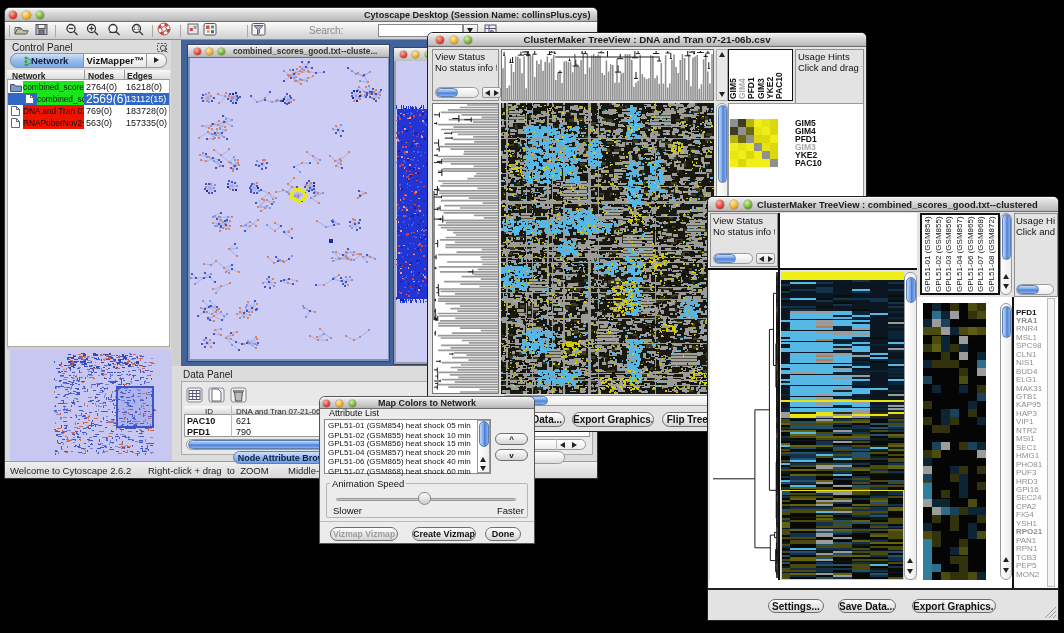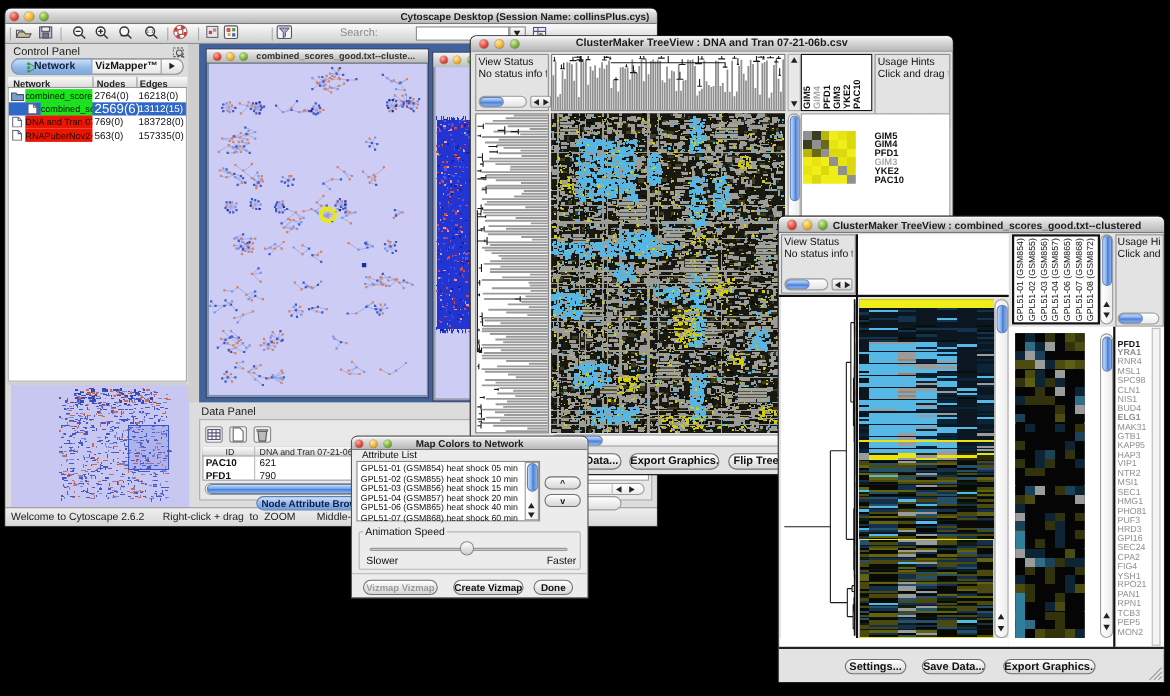--- a/index.html
+++ b/index.html
@@ -373,39 +373,39 @@
 <div class="abs tri-d" style="left:1003px;top:568px"></div>
 <div class="abs" style="left:1012px;top:297px;width:2px;height:291px;background:#111"></div>
 <div class="abs" style="left:1016px;top:307.5px;font-size:8px;font-weight:bold;color:#111">PFD1</div>
 <div class="abs" style="left:1016px;top:315.9px;font-size:8px;font-weight:bold;color:#8f8f8f">YRA1</div>
 <div class="abs" style="left:1016px;top:324.4px;font-size:8px;font-weight:normal;color:#8f8f8f">RNR4</div>
 <div class="abs" style="left:1016px;top:332.9px;font-size:8px;font-weight:normal;color:#8f8f8f">MSL1</div>
 <div class="abs" style="left:1016px;top:341.3px;font-size:8px;font-weight:normal;color:#8f8f8f">SPC98</div>
 <div class="abs" style="left:1016px;top:349.8px;font-size:8px;font-weight:normal;color:#8f8f8f">CLN1</div>
 <div class="abs" style="left:1016px;top:358.2px;font-size:8px;font-weight:normal;color:#8f8f8f">NIS1</div>
 <div class="abs" style="left:1016px;top:366.6px;font-size:8px;font-weight:normal;color:#8f8f8f">BUD4</div>
-<div class="abs" style="left:1016px;top:375.1px;font-size:8px;font-weight:bold;color:#8f8f8f">ELG1</div>
+<div class="abs" style="left:1016px;top:375.1px;font-size:8px;font-weight:normal;color:#8f8f8f">ELG1</div>
 <div class="abs" style="left:1016px;top:383.6px;font-size:8px;font-weight:normal;color:#8f8f8f">MAK31</div>
 <div class="abs" style="left:1016px;top:392.0px;font-size:8px;font-weight:normal;color:#8f8f8f">GTB1</div>
 <div class="abs" style="left:1016px;top:400.4px;font-size:8px;font-weight:normal;color:#8f8f8f">KAP95</div>
 <div class="abs" style="left:1016px;top:408.9px;font-size:8px;font-weight:normal;color:#8f8f8f">HAP3</div>
 <div class="abs" style="left:1016px;top:417.4px;font-size:8px;font-weight:normal;color:#8f8f8f">VIP1</div>
 <div class="abs" style="left:1016px;top:425.8px;font-size:8px;font-weight:normal;color:#8f8f8f">NTR2</div>
 <div class="abs" style="left:1016px;top:434.2px;font-size:8px;font-weight:normal;color:#8f8f8f">MSI1</div>
 <div class="abs" style="left:1016px;top:442.7px;font-size:8px;font-weight:normal;color:#8f8f8f">SEC1</div>
 <div class="abs" style="left:1016px;top:451.1px;font-size:8px;font-weight:normal;color:#8f8f8f">HMG1</div>
 <div class="abs" style="left:1016px;top:459.6px;font-size:8px;font-weight:normal;color:#8f8f8f">PHO81</div>
 <div class="abs" style="left:1016px;top:468.0px;font-size:8px;font-weight:normal;color:#8f8f8f">PUF3</div>
 <div class="abs" style="left:1016px;top:476.5px;font-size:8px;font-weight:normal;color:#8f8f8f">HRD3</div>
 <div class="abs" style="left:1016px;top:484.9px;font-size:8px;font-weight:normal;color:#8f8f8f">GPI16</div>
 <div class="abs" style="left:1016px;top:493.4px;font-size:8px;font-weight:normal;color:#8f8f8f">SEC24</div>
 <div class="abs" style="left:1016px;top:501.9px;font-size:8px;font-weight:normal;color:#8f8f8f">CPA2</div>
 <div class="abs" style="left:1016px;top:510.3px;font-size:8px;font-weight:normal;color:#8f8f8f">FIG4</div>
 <div class="abs" style="left:1016px;top:518.8px;font-size:8px;font-weight:normal;color:#8f8f8f">YSH1</div>
-<div class="abs" style="left:1016px;top:527.2px;font-size:8px;font-weight:normal;color:#8f8f8f">RPO21</div>
+<div class="abs" style="left:1016px;top:527.2px;font-size:8px;font-weight:bold;color:#8f8f8f">RPO21</div>
 <div class="abs" style="left:1016px;top:535.6px;font-size:8px;font-weight:normal;color:#8f8f8f">PAN1</div>
 <div class="abs" style="left:1016px;top:544.1px;font-size:8px;font-weight:normal;color:#8f8f8f">RPN1</div>
 <div class="abs" style="left:1016px;top:552.5px;font-size:8px;font-weight:normal;color:#8f8f8f">TCB3</div>
 <div class="abs" style="left:1016px;top:561.0px;font-size:8px;font-weight:normal;color:#8f8f8f">PEP5</div>
 <div class="abs" style="left:1016px;top:569.5px;font-size:8px;font-weight:normal;color:#8f8f8f">MON2</div>
 <div class="abs" style="left:709px;top:580px;width:208px;height:8px;background:#fff"></div>
 <div class="abs" style="left:708px;top:588px;width:350px;height:1.5px;background:#222"></div>
 <div class="abs" style="left:768px;top:599px;width:56px;height:14px;border-radius:7.0px;background:linear-gradient(#ffffff,#e9e9e9 50%,#d6d6d6);border:1px solid #6f6f6f;font-size:10px;font-weight:bold;color:#111;text-align:center;line-height:13px;white-space:nowrap;overflow:hidden">Settings...</div>
 <div class="abs" style="left:838px;top:599px;width:58px;height:14px;border-radius:7.0px;background:linear-gradient(#ffffff,#e9e9e9 50%,#d6d6d6);border:1px solid #6f6f6f;font-size:10px;font-weight:bold;color:#111;text-align:center;line-height:13px;white-space:nowrap;overflow:hidden">Save Data...</div>
 <div class="abs" style="left:912px;top:599px;width:84px;height:14px;border-radius:7.0px;background:linear-gradient(#ffffff,#e9e9e9 50%,#d6d6d6);border:1px solid #6f6f6f;font-size:10px;font-weight:bold;color:#111;text-align:center;line-height:13px;white-space:nowrap;overflow:hidden">Export Graphics...</div>

